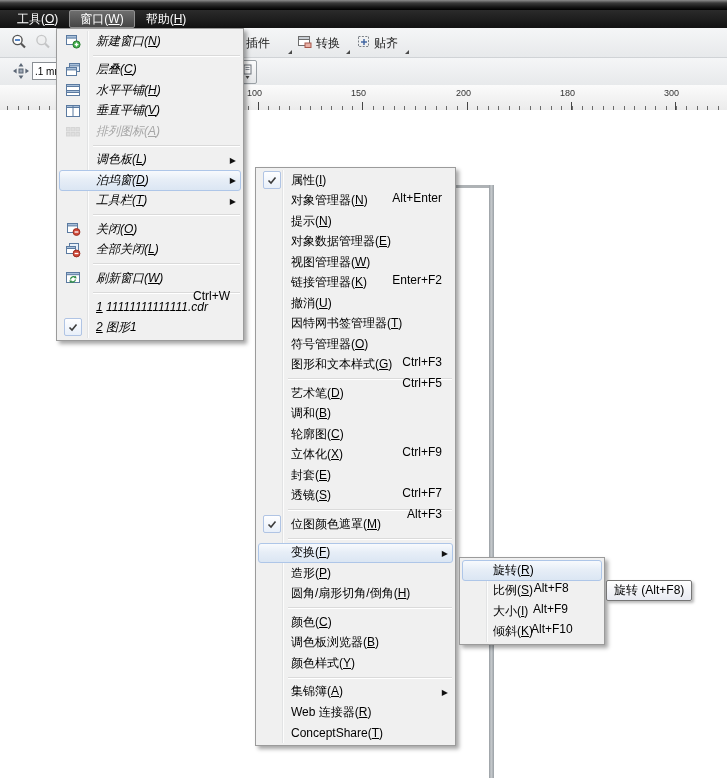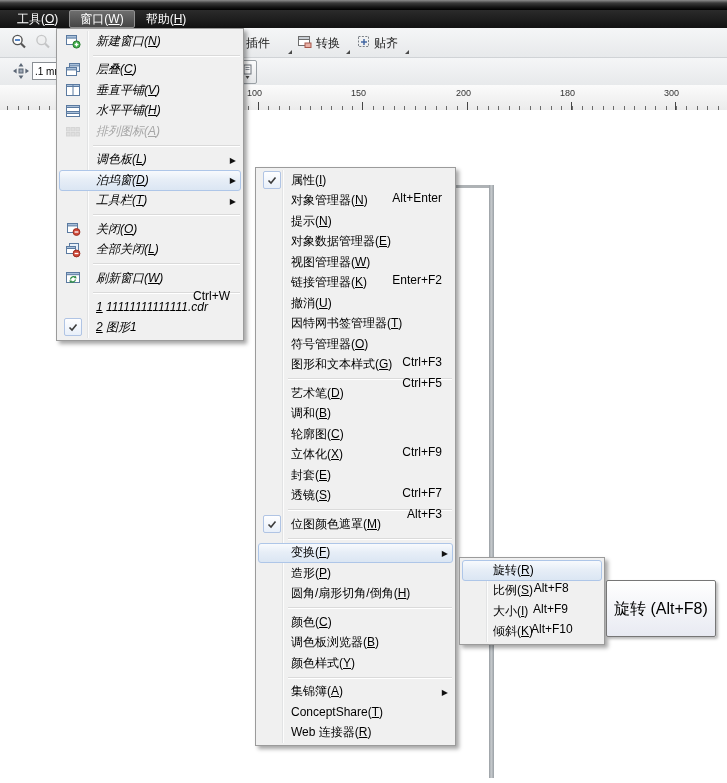--- a/index.html
+++ b/index.html
@@ -55,23 +55,23 @@
   .m3 .shortcut{width:64px;text-align:left;padding-right:0;}
   .arrow{position:absolute;right:4px;top:50%;transform:translateY(-50%);font-size:8px;color:#111;}
   .menu-sep{height:0;border-top:1px solid #dadada;border-bottom:1px solid #fff;margin:3px 1px;}
   .m1 .menu-sep{margin-left:34px;} .m2 .menu-sep{margin-left:30px;}
   .checkbox{position:absolute;left:4px;top:50%;transform:translateY(-50%);width:16px;height:16px;
     border:1px solid #b0c4e4;border-radius:2px;background:linear-gradient(#fefeff,#e8eff9);
     display:flex;align-items:center;justify-content:center;}
   .icon-slot{position:absolute;left:5px;top:50%;transform:translateY(-50%);width:16px;height:16px;}
   .menu-item.disabled .icon-slot{opacity:.4;filter:grayscale(1);}
   
-  .tooltip{position:absolute;left:606px;top:580px;height:17px;line-height:17px;padding:19px 7px;
+  .tooltip{position:absolute;left:606px;top:580px;height:17px;line-height:17px;padding:1px 7px;
     border:1px solid #767676;border-radius:2px;background:linear-gradient(#ffffff,#e8eaf2);
-    font-size:16px;color:#000;box-shadow:2px 2px 3px rgba(0,0,0,.28);z-index:30;white-space:nowrap;}
+    font-size:12px;color:#000;box-shadow:2px 2px 3px rgba(0,0,0,.28);z-index:30;white-space:nowrap;}
 </style>
 </head>
 <body>
 
 <div class="titlebar"></div>
 
 <div class="menubar" id="menubar">
     <div class="mb-item" style="margin-left: 6px;">工具(<u>O</u>)</div>
     <div class="mb-item active">窗口(<u>W</u>)</div>
     <div class="mb-item">帮助(<u>H</u>)</div>
@@ -238,32 +238,32 @@
           <rect x="4.5" y="1.5" width="10" height="2.4" fill="#a9c0da" stroke="#5b7aa0"></rect>
           <rect x="1.5" y="5.5" width="10" height="8" fill="#fff" stroke="#5b7aa0"></rect>
           <rect x="1.5" y="5.5" width="10" height="2.4" fill="#a9c0da" stroke="#5b7aa0"></rect>
         </svg></span>
       <span class="label">层叠(<u>C</u>)</span>
     </div>
     <div class="menu-item">
       <span class="icon-slot"><svg width="16" height="16" viewBox="0 0 16 16">
           <rect x="1.5" y="2.5" width="13" height="11" fill="#fff" stroke="#5b7aa0"></rect>
           <rect x="1.5" y="2.5" width="13" height="2" fill="#a9c0da" stroke="#5b7aa0"></rect>
-          <line x1="8" y1="2.5" x2="8" y2="13.5" stroke="#5b7aa0"></line>
-        </svg></span>
-      <span class="label">垂直平铺(<u>V</u>)</span>
+          <line x1="1.5" y1="8.5" x2="14.5" y2="8.5" stroke="#5b7aa0"></line>
+          <rect x="1.5" y="8.5" width="13" height="2" fill="#a9c0da" stroke="#5b7aa0"></rect>
+        </svg></span>
+      <span class="label">水平平铺(<u>H</u>)</span>
     </div>
     <div class="menu-item">
       <span class="icon-slot"><svg width="16" height="16" viewBox="0 0 16 16">
           <rect x="1.5" y="2.5" width="13" height="11" fill="#fff" stroke="#5b7aa0"></rect>
           <rect x="1.5" y="2.5" width="13" height="2" fill="#a9c0da" stroke="#5b7aa0"></rect>
-          <line x1="1.5" y1="8.5" x2="14.5" y2="8.5" stroke="#5b7aa0"></line>
-          <rect x="1.5" y="8.5" width="13" height="2" fill="#a9c0da" stroke="#5b7aa0"></rect>
-        </svg></span>
-      <span class="label">水平平铺(<u>H</u>)</span>
+          <line x1="8" y1="2.5" x2="8" y2="13.5" stroke="#5b7aa0"></line>
+        </svg></span>
+      <span class="label">垂直平铺(<u>V</u>)</span>
     </div>
     <div class="menu-item disabled">
       <span class="icon-slot"><svg width="16" height="16" viewBox="0 0 16 16">
           <g fill="#c7c7c7" stroke="#adadad">
             <rect x="1.5" y="9.5" width="3.5" height="3.5"></rect>
             <rect x="6.2" y="9.5" width="3.5" height="3.5"></rect>
             <rect x="10.9" y="9.5" width="3.5" height="3.5"></rect>
             <rect x="1.5" y="4.5" width="3.5" height="3.5"></rect>
             <rect x="6.2" y="4.5" width="3.5" height="3.5"></rect>
             <rect x="10.9" y="4.5" width="3.5" height="3.5"></rect>
@@ -422,24 +422,24 @@
     </div>
     <div class="menu-item">
       <span class="label">颜色样式(<u>Y</u>)</span>
     </div>
     <div class="menu-sep"></div>
     <div class="menu-item">
       <span class="label">集锦簿(<u>A</u>)</span>
       <span class="arrow">▶</span>
     </div>
     <div class="menu-item">
+      <span class="label">Web 连接器(<u>R</u>)</span>
+    </div>
+    <div class="menu-item">
       <span class="label">ConceptShare(<u>T</u>)</span>
-    </div>
-    <div class="menu-item">
-      <span class="label">Web 连接器(<u>R</u>)</span>
     </div>
   </div>
 
 <div class="menu m3" id="menu-transform" style="left:459px;top:557px;width:146px;z-index:12;">
     <div class="menu-item hl">
       <span class="label">旋转(<u>R</u>)</span>
       <span class="shortcut">Alt+F8</span>
     </div>
     <div class="menu-item">
       <span class="label">比例(<u>S</u>)</span>

